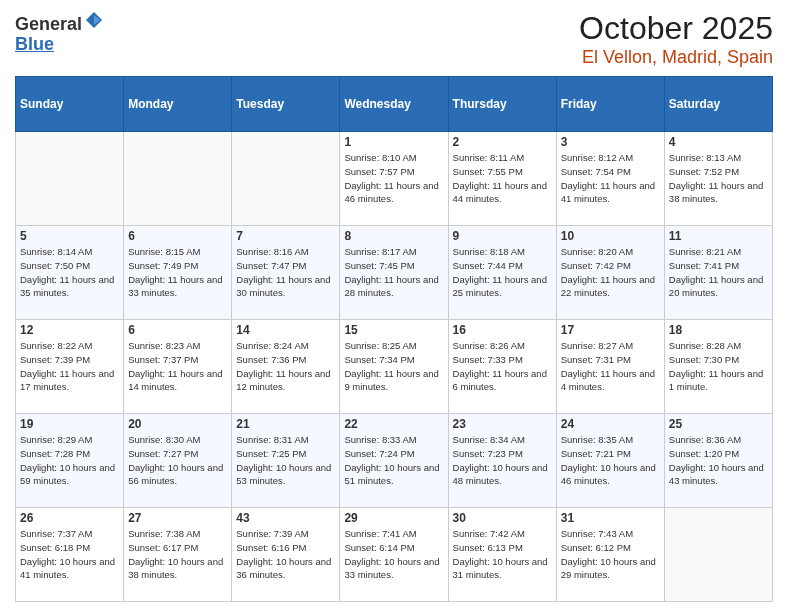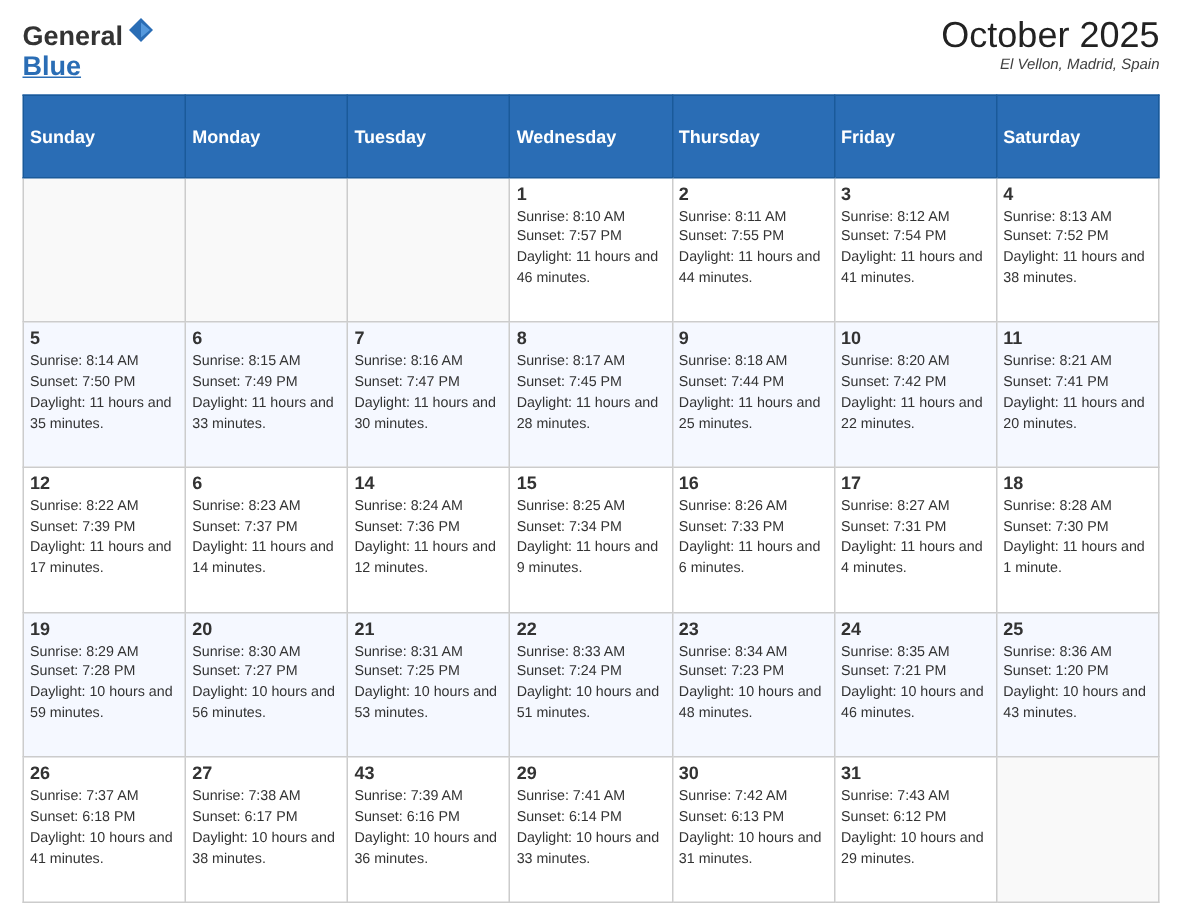--- a/index.html
+++ b/index.html
@@ -36,28 +36,27 @@
     .logo-blue { color: #2a6db5; text-decoration: underline; }
     .logo-icon {
       width: 20px;
       height: 20px;
       margin-left: 2px;
     }
     .title-block {
       text-align: right;
     }
     .month-title {
-      font-size: 24px;
+      font-size: 32px;
       font-weight: normal;
       color: #222;
     }
     .location {
-      font-size: 10px;
-      color: #404040;
-      font-style: italic;
+      font-size: 18px;
+      color: #c2410c;
     }
     .calendar {
       border: 1px solid #ccc;
       border-collapse: collapse;
       width: 100%;
       flex: 1;
       table-layout: fixed;
     }
     .calendar th {
       background: #2a6db5;

